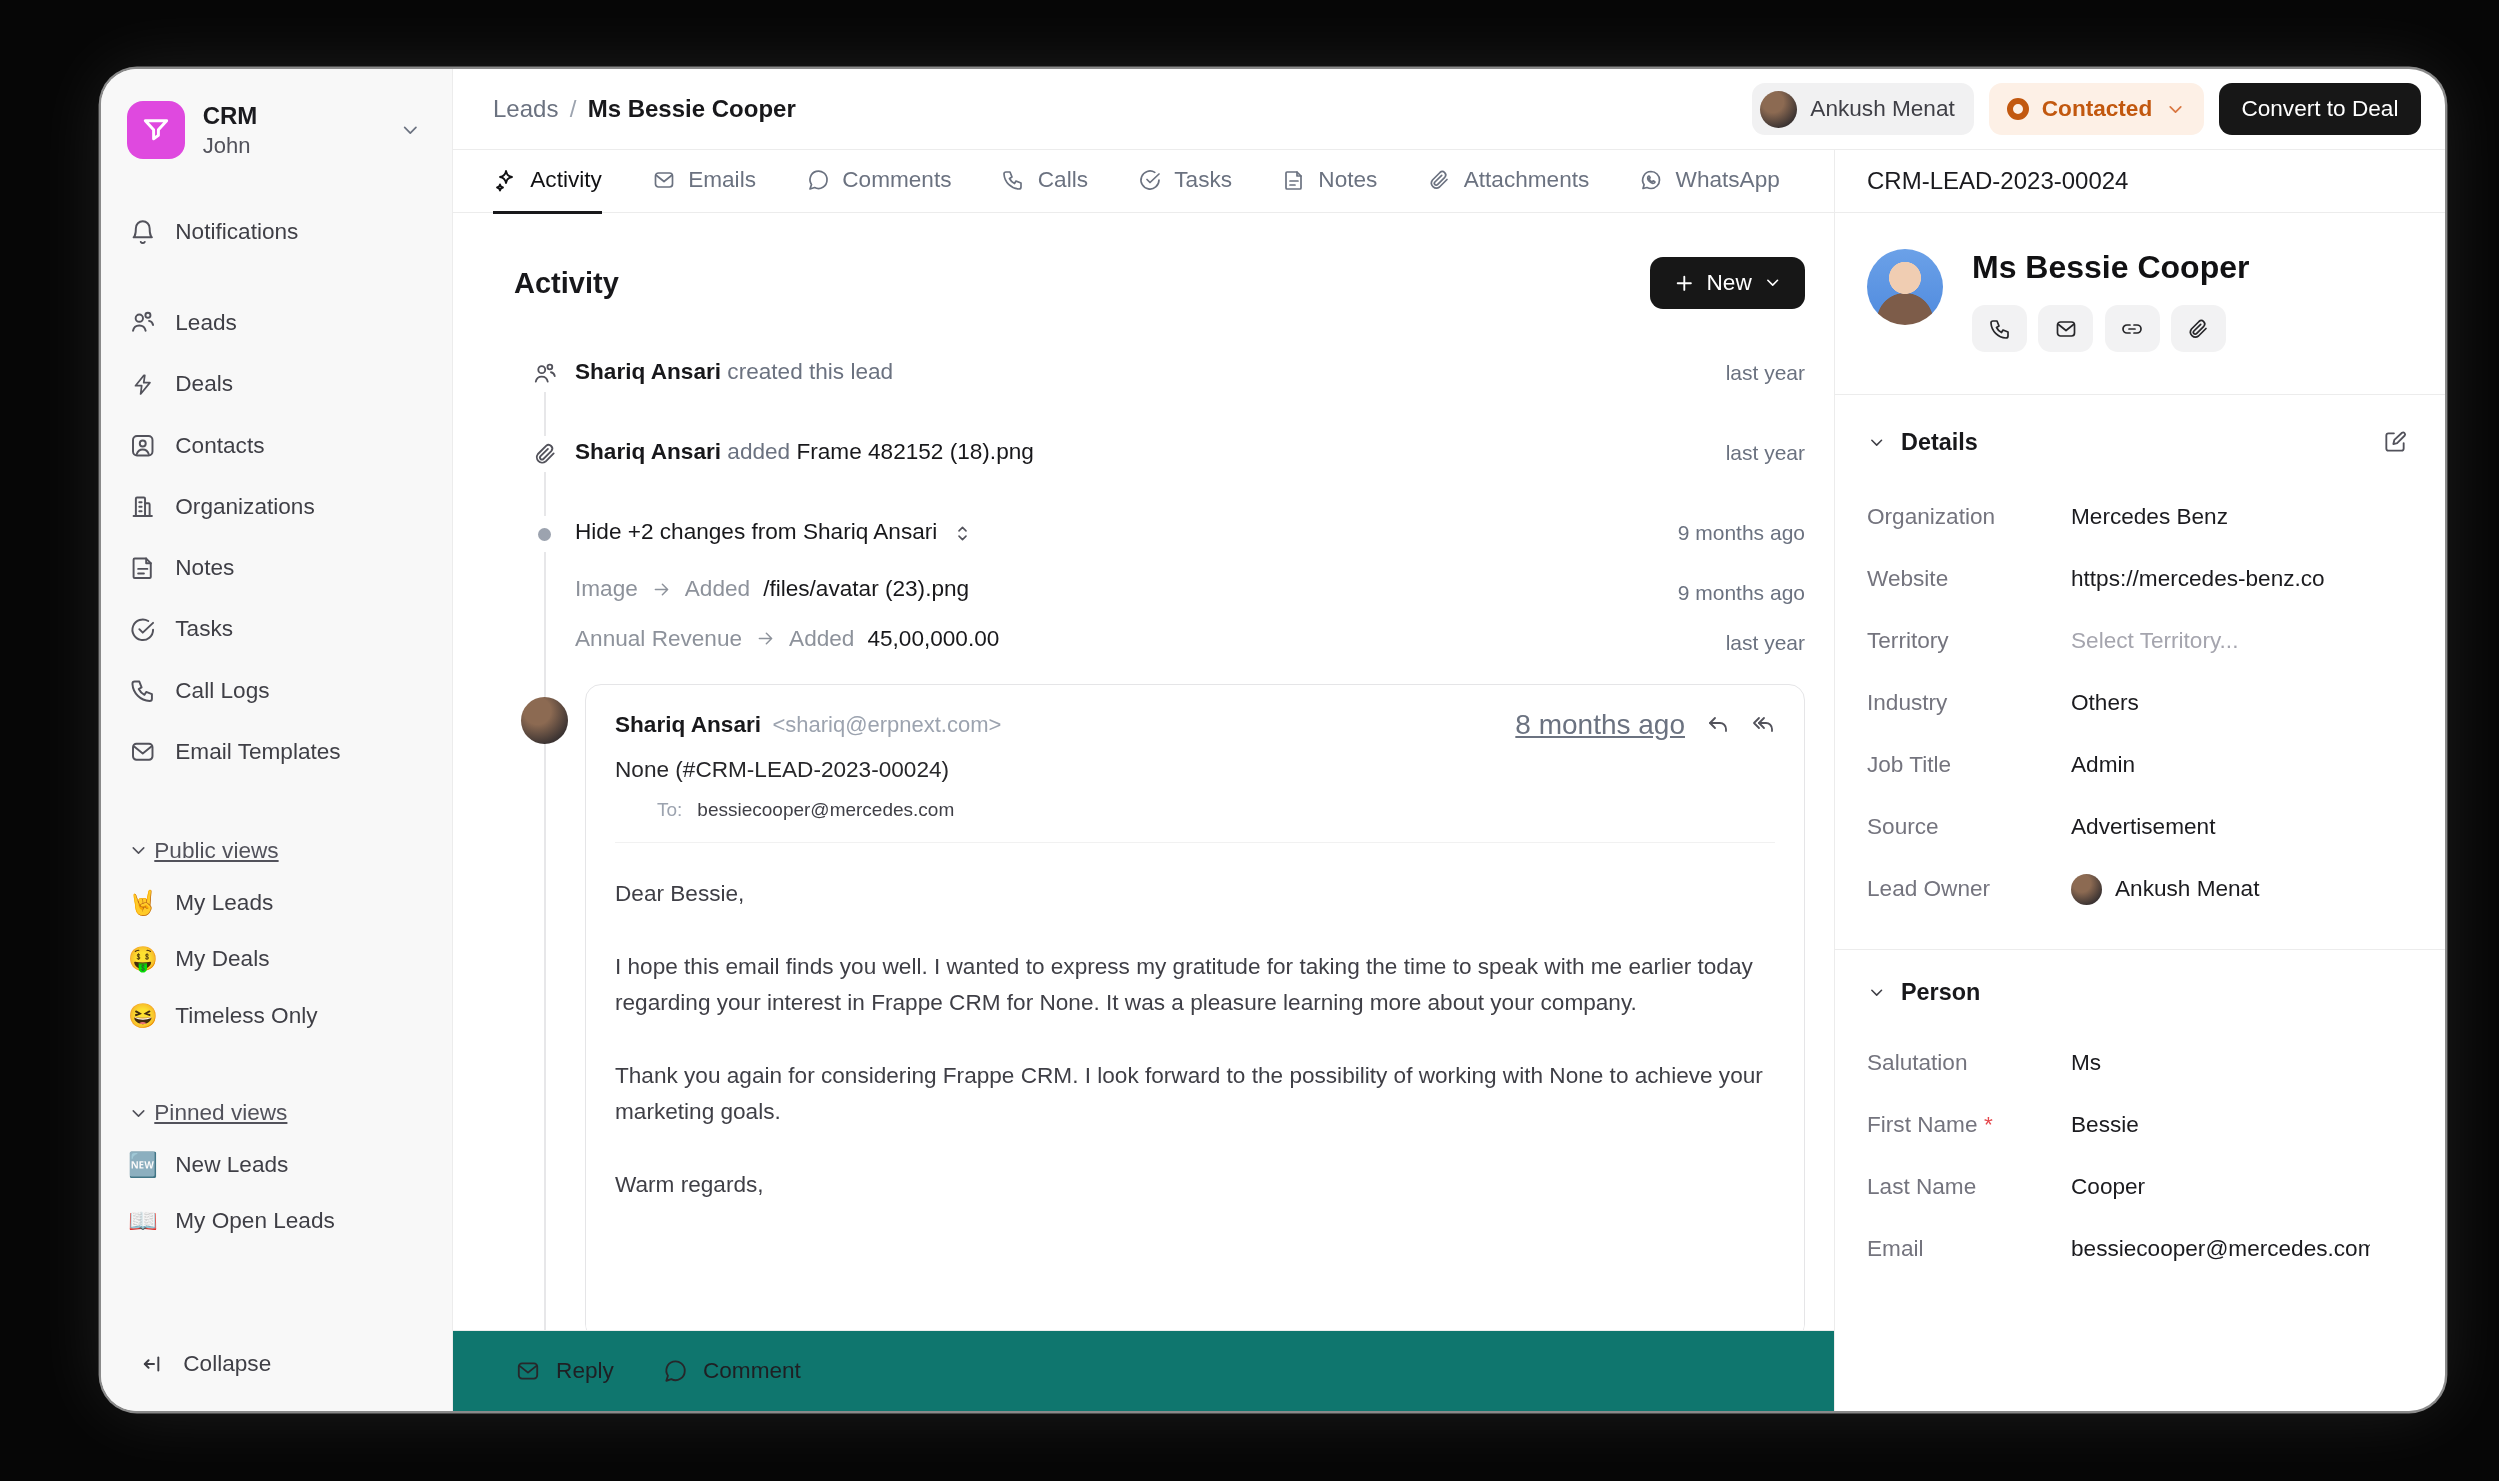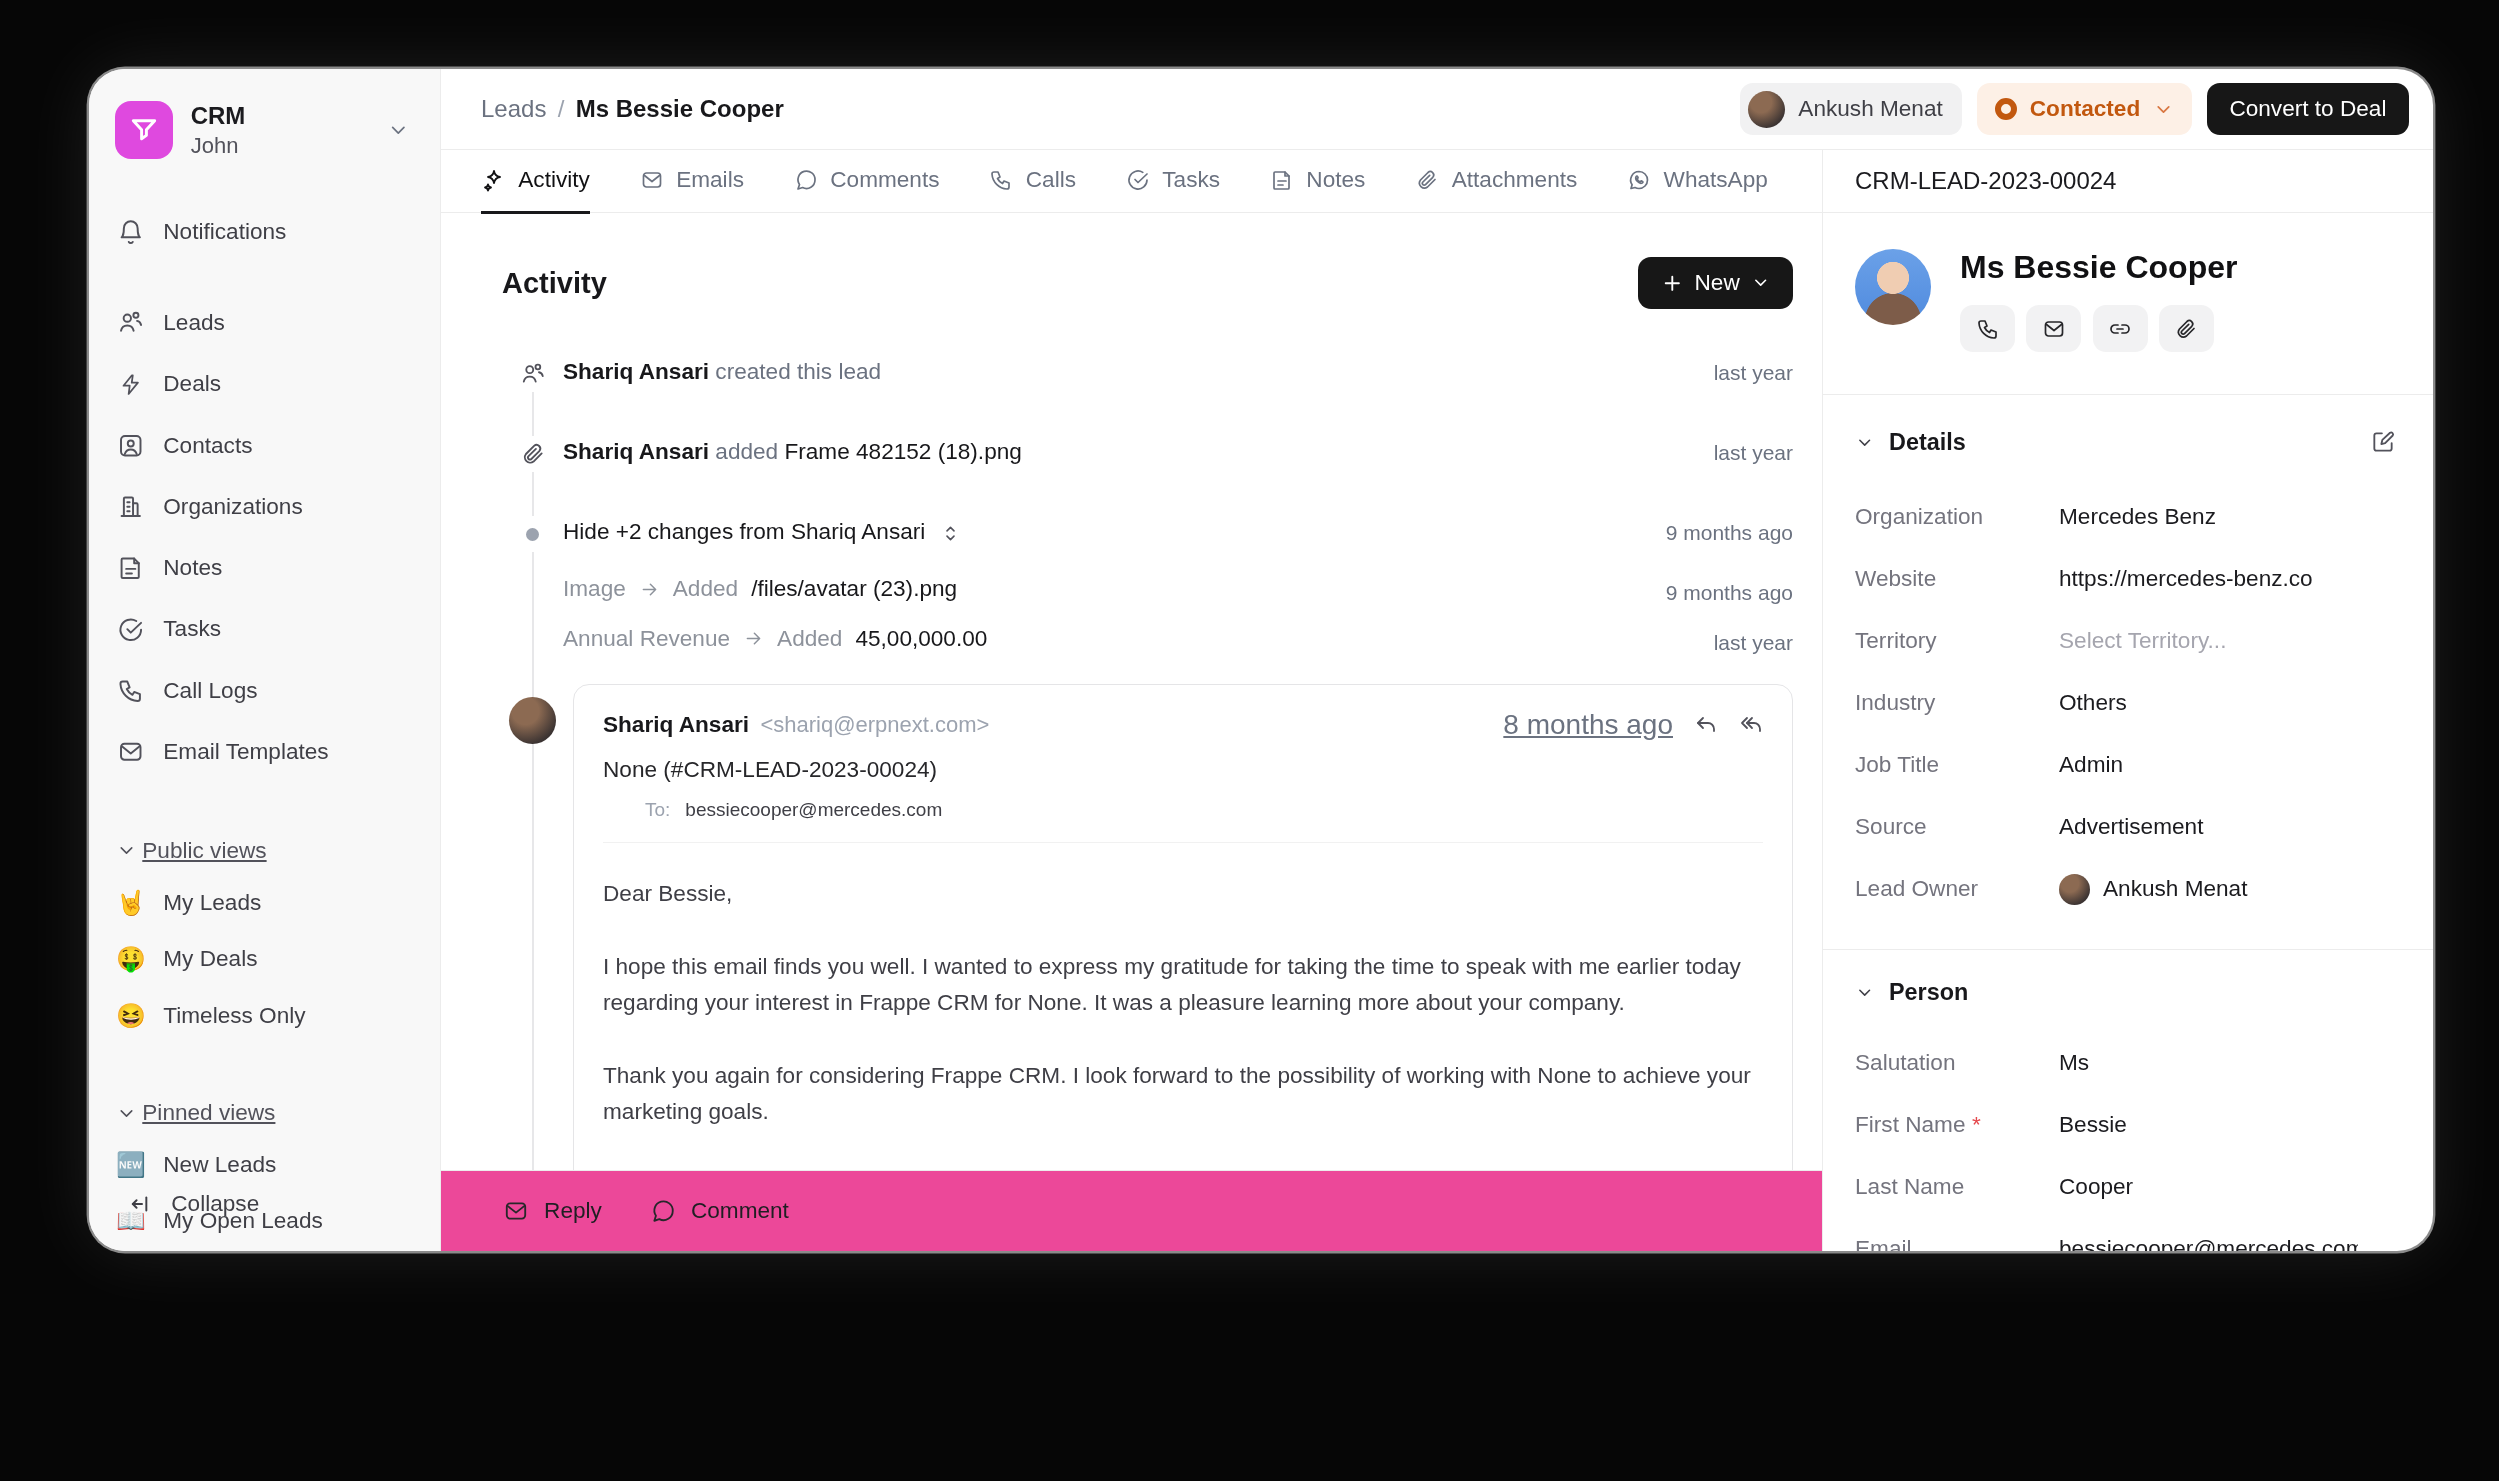--- a/index.html
+++ b/index.html
@@ -1,19 +1,19 @@
 <!DOCTYPE html>
 <html style="font-size:13px"><head>
 <meta charset="utf-8">
 <style>
   * { margin:0; padding:0; box-sizing:border-box; }
   html,body { width:2500px; height:1481px; background:#060606; font-family:"Liberation Sans", sans-serif; overflow:hidden; }
 
   .window {
-    position:absolute; left:89px; top:69px; width:2344px; height:1182px;
+    position:absolute; left:101px; top:69px; width:2344px; height:1342px;
     background:#ffffff; border-radius:36px; overflow:hidden;
     box-shadow:0 0 0 2.4px #8a8a8a, 0 0 73px rgba(255,255,255,.10);
     display:flex;
   }
 
   
   .sidebar {
     width:352px; background:#f8f8f8; border-right:1.6px solid #ececec;
     flex:0 0 auto; position:relative; padding:21px 16px;
   }
@@ -92,21 +92,21 @@
   .eh-right { margin-left:auto; display:flex; align-items:center; gap:21px; color:#52525b; }
   .eh-time { font-size:28px; color:#6b7280;text-decoration:underline; }
   .eh-subject { font-size:22.6px; color:#27272a; margin-top:16px; }
   .eh-to { font-size:19px; margin-top:16px; color:#3f3f46;margin-left:42px; }
   .eh-to .tolabel { color:#9ca3af; margin-right:9.7px; }
   .email-div { height:1.6px; background:#f1f1f1; margin:21px 0 0; }
   .email-body { padding:27.5px 29px; }
   .email-body p { font-size:22.6px; line-height:36px; color:#3f3f46; margin-bottom:37px; }
   .email-fade { position:absolute; left:0; right:0; bottom:0; height:89px; background:linear-gradient(to bottom, rgba(255,255,255,0), #ffffff 85%); }
 
-  .composer { height:81px; flex:0 0 auto; border-top:1.6px solid #ececec; display:flex; align-items:center; gap:47px; padding:0 61px; background:#ec4899; }
+  .composer { height:81px; flex:0 0 auto; border-top:1.6px solid #ececec; display:flex; align-items:center; gap:47px; padding:0 61px; background:#0f766e; }
   .composer-btn { display:flex; align-items:center; gap:14.6px; font-size:22.6px; font-weight:500; color:#1f1f23; cursor:pointer; }
   .composer-btn .cicon { width:27.5px; height:27.5px; color:#27272a; display:flex; align-items:center; justify-content:center; }
 
   
   .panel { width:610px; flex:0 0 auto; display:flex; flex-direction:column; min-height:0; }
   .panel-titlebar { height:63px; flex:0 0 auto; display:flex; align-items:center; padding:0 32px; border-bottom:1.6px solid #ececec; font-size:24px; font-weight:500; color:#1b1b1f; }
   .panel-scroll { flex:1; overflow:hidden; }
   .profile { padding:36px 32px 42px; display:flex; align-items:flex-start; border-bottom:1.6px solid #ececec; }
   .avatar-xl { width:76px; height:76px; flex:0 0 auto; }
   .profile-right { margin-left:29px; }

